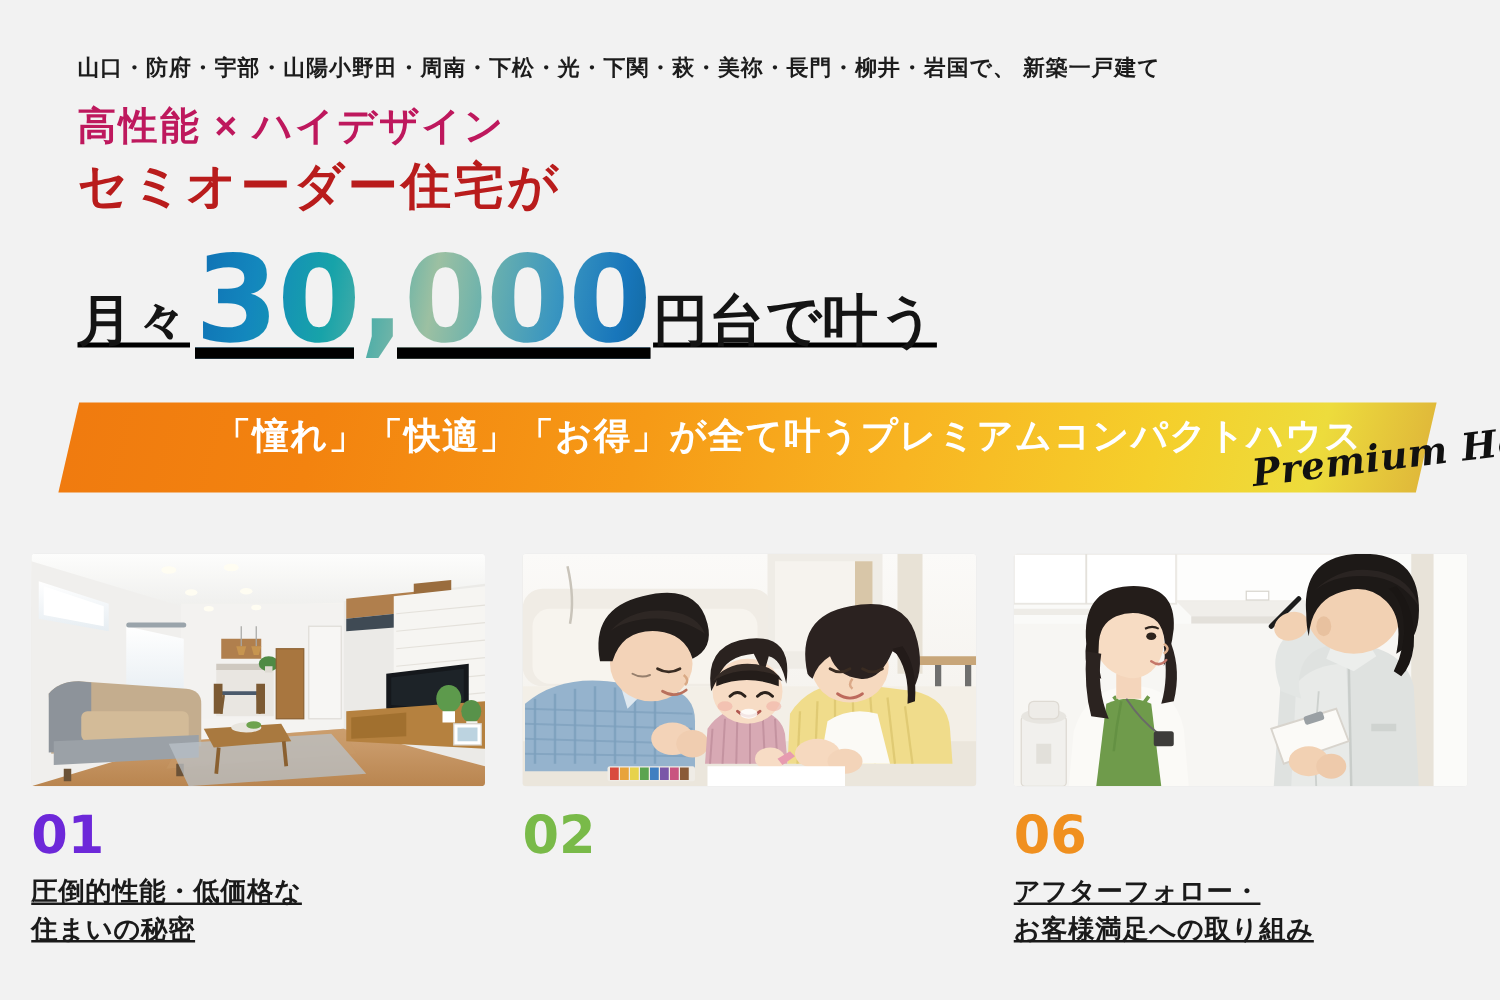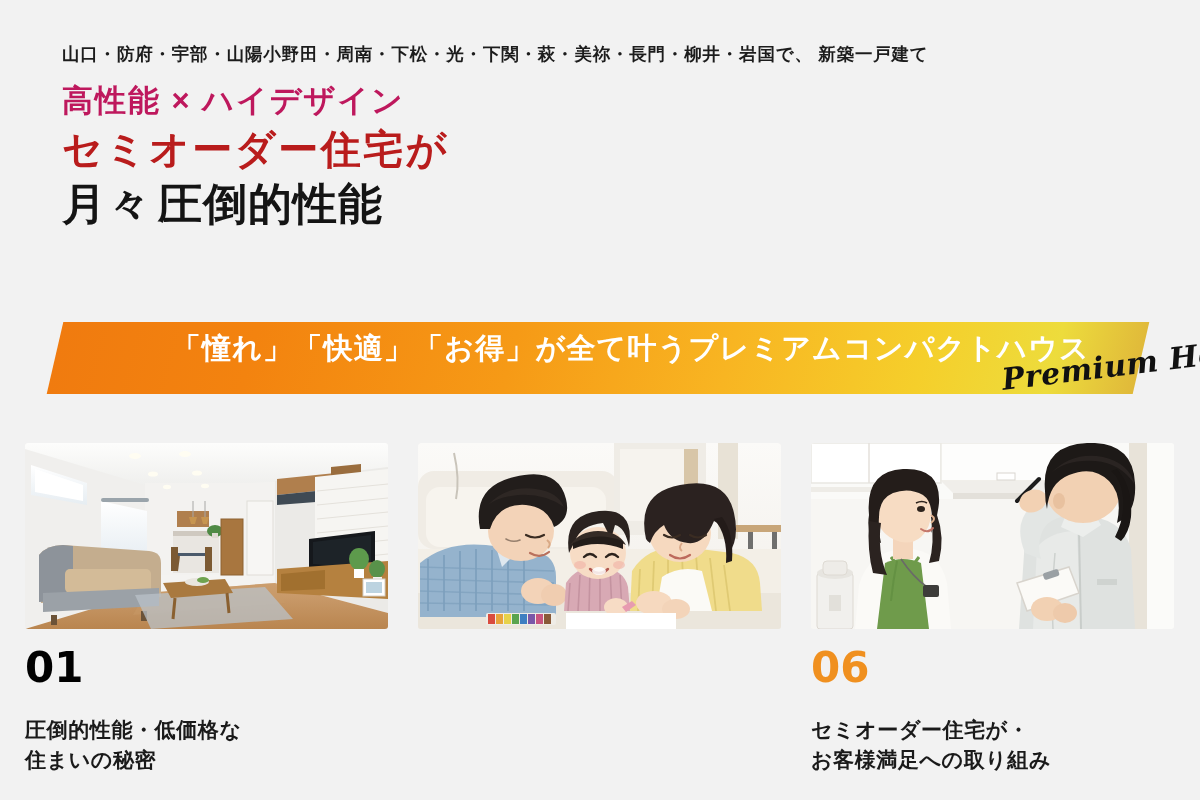--- a/index.html
+++ b/index.html
@@ -53,24 +53,25 @@
     margin-top: 6px;
     font-size: 40px;
     font-weight: 700;
     color: #b91c1c;
     letter-spacing: 2.5px;
     line-height: 1.2;
     white-space: nowrap;
   }
 
   .price-row {
-    margin-top: 2px;
+    margin-top: 18px;
     display: flex;
     align-items: baseline;
     white-space: nowrap;
+    text-decoration: underline;
   }
 
   .price-pre,
   .price-post {
     font-size: 44px;
     font-weight: 700;
     color: #141414;
     letter-spacing: 1px;
   }
   .price-pre { margin-right: 4px; }
@@ -186,44 +187,46 @@
   .card-number {
     margin-top: 18px;
     font-size: 42px;
     font-weight: 800;
     line-height: 1;
     font-family: "DejaVu Sans", "Liberation Sans", sans-serif;
     letter-spacing: 0px;
   }
 
   .card-title {
-    margin-top: 26px;
+    margin-top: 10px;
     font-size: 21px;
     font-weight: 700;
     color: #1a1a1a;
     line-height: 1.45;
     letter-spacing: 0.6px;
     white-space: pre-line;
+    text-decoration: underline;
   }
 </style>
 </head>
 <body>
 
 <div class="page">
 
   <div class="hero">
     <div class="kicker">山口・防府・宇部・山陽小野田・周南・下松・光・下関・萩・美祢・長門・柳井・岩国で、 新築一戸建て</div>
 
     <div class="sub-line">高性能 × ハイデザイン</div>
 
     <div class="main-line">セミオーダー住宅が</div>
 
     <div class="price-row">
       <span class="price-pre">月々</span>
-      <span class="price-post">圧倒的性能</span>
+      <span class="price-number">30,000</span>
+      <span class="price-post">円台で叶う</span>
     </div>
   </div>
 
   <div class="banner-wrap">
     <div class="banner-shape"></div>
     <div class="banner-text">「憧れ」「快適」「お得」が全て叶うプレミアムコンパクトハウス</div>
   </div>
 
   <div class="premium-script">Premium House</div>
 
@@ -337,21 +340,21 @@
           <polygon points="110,152 240,144 268,176 126,186" fill="#b9c2c8" opacity="0.75"></polygon>
 
           <polygon points="138,140 200,136 208,150 146,155" fill="#a9793f"></polygon>
           <line x1="150" y1="155" x2="148" y2="176" stroke="#8a6030" stroke-width="3"></line>
           <line x1="202" y1="150" x2="204" y2="170" stroke="#8a6030" stroke-width="3"></line>
 
           <ellipse cx="172" cy="139" rx="12" ry="4" fill="#e8e5de"></ellipse>
           <ellipse cx="178" cy="137" rx="6" ry="3" fill="#6ea34f"></ellipse>
         </svg>
       </div>
-      <div class="card-number" style="color:#000000">01</div>
+      <div class="card-number" style="color:#6d28d9">01</div>
       <div class="card-title">圧倒的性能・低価格な
 住まいの秘密</div>
     </div>
 
     <div class="card">
       <div class="card-photo">
         <svg viewBox="0 0 363 186" preserveAspectRatio="none">
           <defs>
             <linearGradient id="fam-bg" x1="0" y1="0" x2="0" y2="1">
               <stop offset="0%" stop-color="#fbfaf8"></stop>
@@ -473,20 +476,21 @@
           <rect x="70" y="171" width="7" height="10" fill="#d94b3e"></rect>
           <rect x="78" y="171" width="7" height="10" fill="#e8a33a"></rect>
           <rect x="86" y="171" width="7" height="10" fill="#e7d24a"></rect>
           <rect x="94" y="171" width="7" height="10" fill="#5aa44f"></rect>
           <rect x="102" y="171" width="7" height="10" fill="#3f7fc1"></rect>
           <rect x="110" y="171" width="7" height="10" fill="#7a57a8"></rect>
           <rect x="118" y="171" width="7" height="10" fill="#c9547f"></rect>
           <rect x="126" y="171" width="7" height="10" fill="#8a5a38"></rect>
         </svg>
       </div>
+      <div class="card-number" style="color:#79ba49">02</div>
     </div>
 
     <div class="card">
       <div class="card-photo">
         <svg viewBox="0 0 363 186" preserveAspectRatio="none">
           <rect x="0" y="0" width="363" height="186" fill="#fafaf8"></rect>
 
           <rect x="0" y="0" width="130" height="40" fill="#ffffff" stroke="#e9e7e2" stroke-width="1.5"></rect>
           <line x1="58" y1="0" x2="58" y2="40" stroke="#e4e1db" stroke-width="1.5"></line>
           <rect x="130" y="0" width="140" height="38" fill="#fdfdfc" stroke="#eceae5" stroke-width="1.5"></rect>
@@ -557,18 +561,18 @@
           <ellipse cx="248" cy="58" rx="6" ry="8" fill="#e8c19f"></ellipse>
 
           <polygon points="206,140 258,124 268,150 216,168" fill="#fbfaf7" stroke="#d8d4cd" stroke-width="1.5"></polygon>
           <rect x="232" y="128" width="16" height="7" rx="2" fill="#9aa0a4" transform="rotate(-18 240 131)"></rect>
 
           <ellipse cx="236" cy="166" rx="16" ry="12" fill="#f2d1b3"></ellipse>
           <ellipse cx="254" cy="170" rx="12" ry="10" fill="#eecaab"></ellipse>
         </svg>
       </div>
       <div class="card-number" style="color:#f0901f">06</div>
-      <div class="card-title">セミオーダー住宅が・
+      <div class="card-title">アフターフォロー・
 お客様満足への取り組み</div>
     </div>
 
   </div>
 </div>
 
 </body></html>

